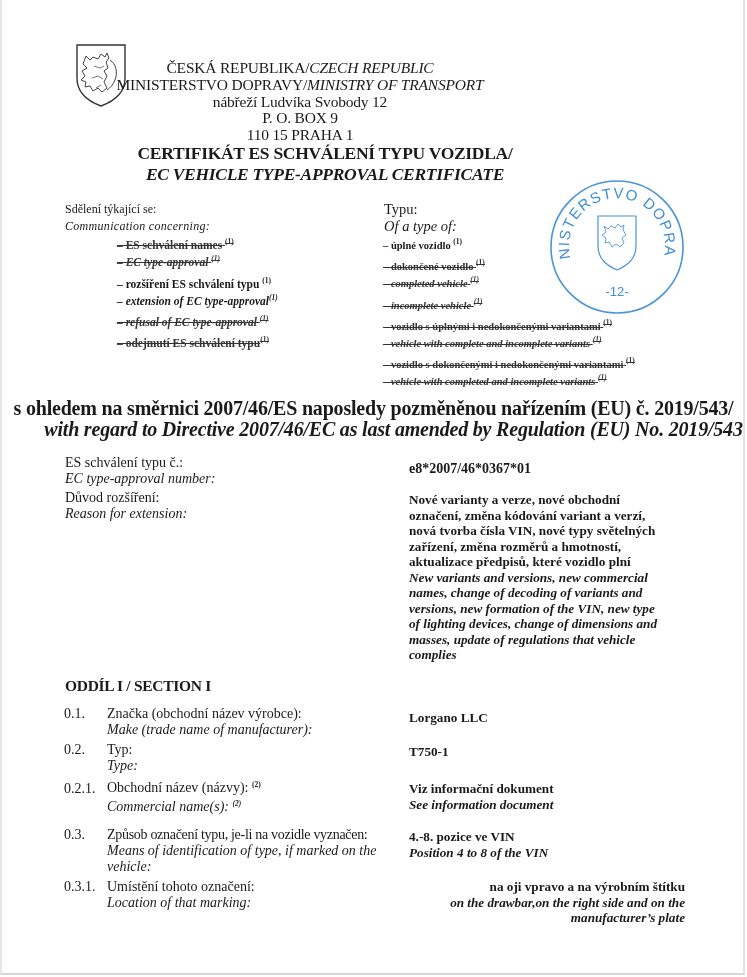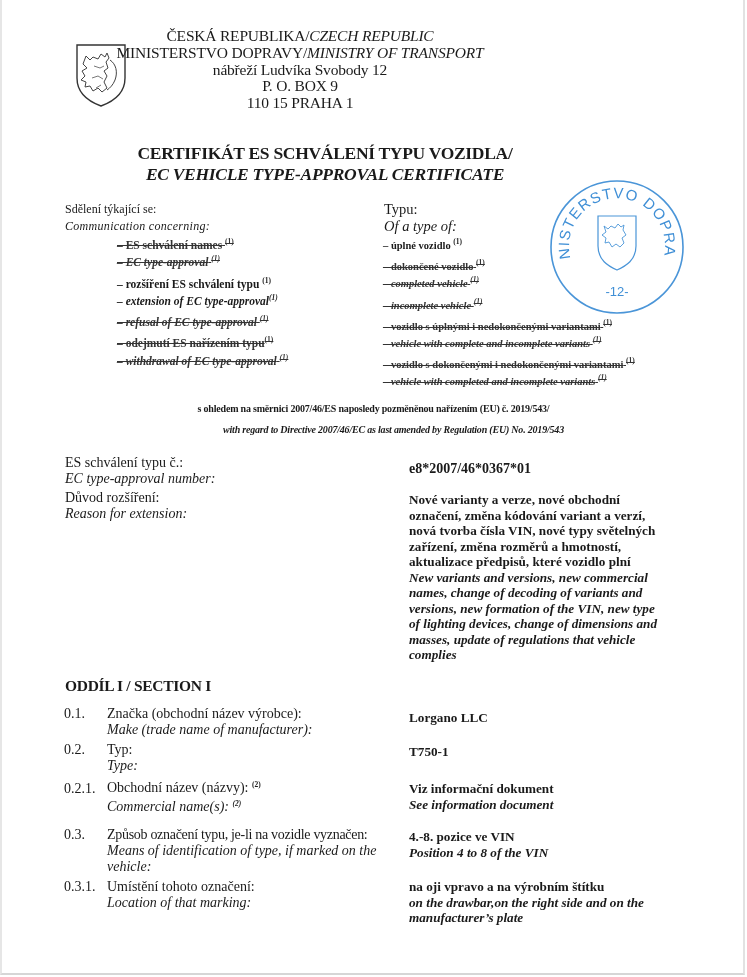--- a/index.html
+++ b/index.html
@@ -7,42 +7,42 @@
     width: 747px; height: 977px; position: relative; overflow: hidden;
     font-family: "Liberation Serif", "DejaVu Serif", serif; color: #1a1a1a;
   }
   .frame {
     position: absolute; left: 0; top: 0; width: 745px; height: 975px;
     border-left: 2px solid #e6e6e6; border-right: 2px solid #e2e2e2; border-bottom: 2px solid #d6d6d6;
     box-sizing: border-box;
   }
   .abs { position: absolute; }
   .crest { left: 74px; top: 42px; width: 54px; height: 66px; }
-  .header { left: 0; width: 600px; top: 28px; text-align: center; font-size: 15.5px; line-height: 16.8px; letter-spacing: -0.2px; }
+  .header { left: 0; width: 600px; top: 60px; text-align: center; font-size: 15.5px; line-height: 16.8px; letter-spacing: -0.2px; }
   .header .line { display: block; }
   .header i { font-style: italic; }
   .title { left: 0; width: 650px; top: 143px; text-align: center; font-weight: bold; font-size: 17.5px; line-height: 21px; letter-spacing: -0.3px; }
   .title .en { font-style: italic; }
 
   .comm-label { left: 65px; top: 201px; font-size: 12px; line-height: 17px; }
   .comm-label .en { font-style: italic; letter-spacing: 0.3px; }
   .opt-list { font-size: 11.5px; line-height: 13.3px; font-weight: bold; }
   .opt-list .pair { margin-bottom: 4px; }
   .opt-list .en { font-style: italic; }
   .strike { text-decoration: line-through; text-decoration-thickness: 1px; color: #333; }
   sup { font-size: 7.5px; vertical-align: 5px; font-weight: bold; }
   .comm-opts { left: 117px; top: 235px; }
 
   .type-label { left: 384px; top: 201px; font-size: 14.5px; line-height: 17px; }
   .type-label .en { font-style: italic; }
   .type-opts { left: 383px; top: 235px; font-size: 10.5px; line-height: 13.2px; }
 
   .stamp { left: 548px; top: 178px; width: 138px; height: 138px; }
 
-  .directive { left: 0; width: 747px; top: 398px; text-align: center; font-weight: bold; font-size: 10px; line-height: 21px; letter-spacing: -0.2px; }
+  .directive { left: 0; width: 747px; top: 398px; text-align: center; font-weight: bold; font-size: 20px; line-height: 21px; letter-spacing: -0.2px; }
   .directive .en { font-style: italic; padding-left: 40px; }
 
   .row-label { font-size: 14px; line-height: 16px; }
   .row-label .en { font-style: italic; }
   .val { font-weight: bold; font-size: 13.2px; line-height: 15.5px; }
   .val .en { font-style: italic; }
 
   .section-title { left: 65px; top: 677px; font-weight: bold; font-size: 15.5px; letter-spacing: -0.3px; }
   .num { font-size: 14px; line-height: 16px; }
 </style>
@@ -81,22 +81,21 @@
     <div class="en"><span>– EC type-approval</span> <sup>(1)</sup></div>
   </div>
   <div class="pair">
     <div><span>– rozšíření ES schválení typu</span> <sup>(1)</sup></div>
     <div class="en"><span>– extension of EC type-approval</span><sup>(1)</sup></div>
   </div>
   <div class="pair strike">
     <div class="en"><span>– refusal of EC type-approval</span> <sup>(1)</sup></div>
   </div>
   <div class="pair strike">
-    <div><span>– odejmutí ES nařízením typu</span><sup>(1)</sup></div>
-    <div class="en"><span>– withdrawal of EC type-approval</span> <sup>(1)</sup></div>
+    <div><span>– odejmutí ES schválení typu</span><sup>(1)</sup></div>
   </div>
 </div>
 
 <div class="abs type-label">
   <div>Typu:</div>
   <div class="en">Of a type of:</div>
 </div>
 <div class="abs opt-list type-opts">
   <div class="pair">
     <div><span>– úplné vozidlo</span> <sup>(1)</sup></div>
@@ -185,16 +184,16 @@
 <div class="abs val" style="left:409px; top:829px;">
   <div>4.-8. pozice ve VIN</div>
   <div class="en">Position 4 to 8 of the VIN</div>
 </div>
 
 <div class="abs num" style="left:64px; top:879px;">0.3.1.</div>
 <div class="abs row-label" style="left:107px; top:879px;">
   <div>Umístění tohoto označení:</div>
   <div class="en">Location of that marking:</div>
 </div>
-<div class="abs val" style="left:409px; top:879px; width:260px;">
+<div class="abs val" style="left:425px; top:879px; width:260px;text-align:right;">
   <div>na oji vpravo a na výrobním štítku</div>
   <div class="en">on the drawbar,on the right side and on the manufacturer’s plate</div>
 </div>
 
 </body></html>

